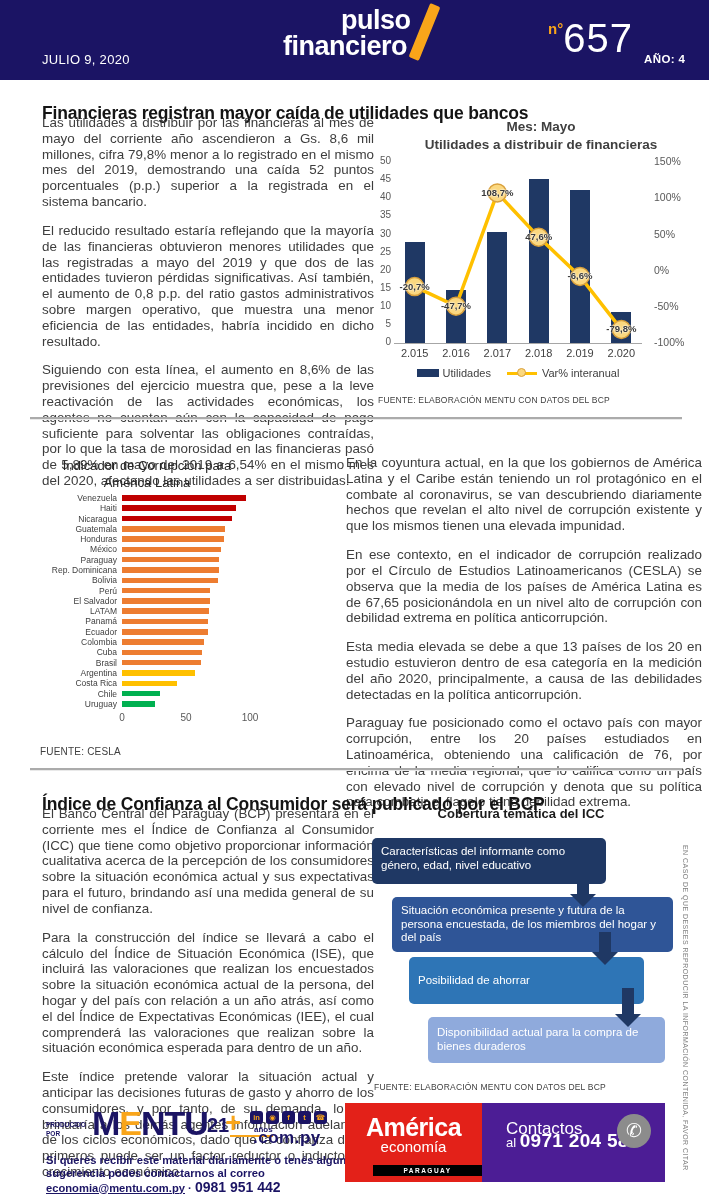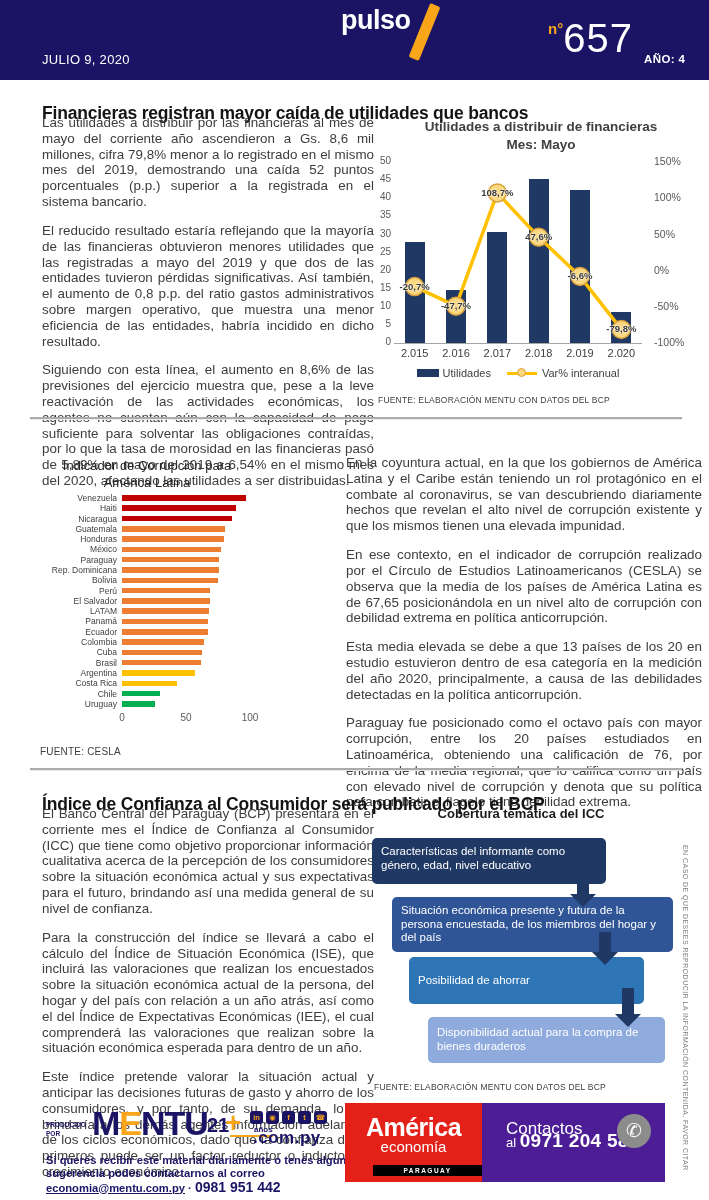--- a/index.html
+++ b/index.html
@@ -112,39 +112,40 @@
 </style>
 </head>
 <body>
 
 <div class="page">
 
   <div class="masthead">
     <span class="mast-date">JULIO 9, 2020</span>
     <div class="logo">
       <span class="l1">pulso</span>
+      <span class="l2">financiero</span>
       <span class="logo-slash"></span>
     </div>
     <div class="issue">
       <span class="sym">n°</span><span class="num">657</span>
     </div>
     <span class="mast-year">AÑO: 4</span>
   </div>
 
   <h2 class="sec-title" style="top:88px;">Financieras registran mayor caída de utilidades que bancos</h2>
   <div id="s1-text" class="textcol">
     <p>Las utilidades a distribuir por las financieras al mes de mayo del corriente año ascendieron a Gs. 8,6 mil millones, cifra 79,8% menor a lo registrado en el mismo mes del 2019, demostrando una caída 52 puntos porcentuales (p.p.) superior a la registrada en el sistema bancario.</p>
     <p>El reducido resultado estaría reflejando que la mayoría de las financieras obtuvieron menores utilidades que las registradas a mayo del 2019 y que dos de las entidades tuvieron pérdidas significativas. Así también, el aumento de 0,8 p.p. del ratio gastos administrativos sobre margen operativo, que muestra una menor eficiencia de las entidades, habría incidido en dicho resultado.</p>
     <p>Siguiendo con esta línea, el aumento en 8,6% de las previsiones del ejercicio muestra que, pese a la leve reactivación de las actividades económicas, los agentes no cuentan aún con la capacidad de pago suficiente para solventar las obligaciones contraídas, por lo que la tasa de morosidad en las financieras pasó de 5,89% en mayo del 2019 a 6,54% en el mismo mes del 2020, afectando las utilidades a ser distribuidas.</p>
   </div>
 
   <div id="s1-chart">
     <div class="c1-title">
+      <div>Mes: Mayo</div>
       <div>Utilidades a distribuir de financieras</div>
-      <div>Mes: Mayo</div>
     </div>
     <div class="c1-body">
       <div class="c1-lticks" id="c1-lticks">
           <div class="tick-l" style="bottom: -4px;">0</div>
           <div class="tick-l" style="bottom: 14.1px;">5</div>
           <div class="tick-l" style="bottom: 32.2px;">10</div>
           <div class="tick-l" style="bottom: 50.3px;">15</div>
           <div class="tick-l" style="bottom: 68.4px;">20</div>
           <div class="tick-l" style="bottom: 86.5px;">25</div>
           <div class="tick-l" style="bottom: 104.6px;">30</div>

